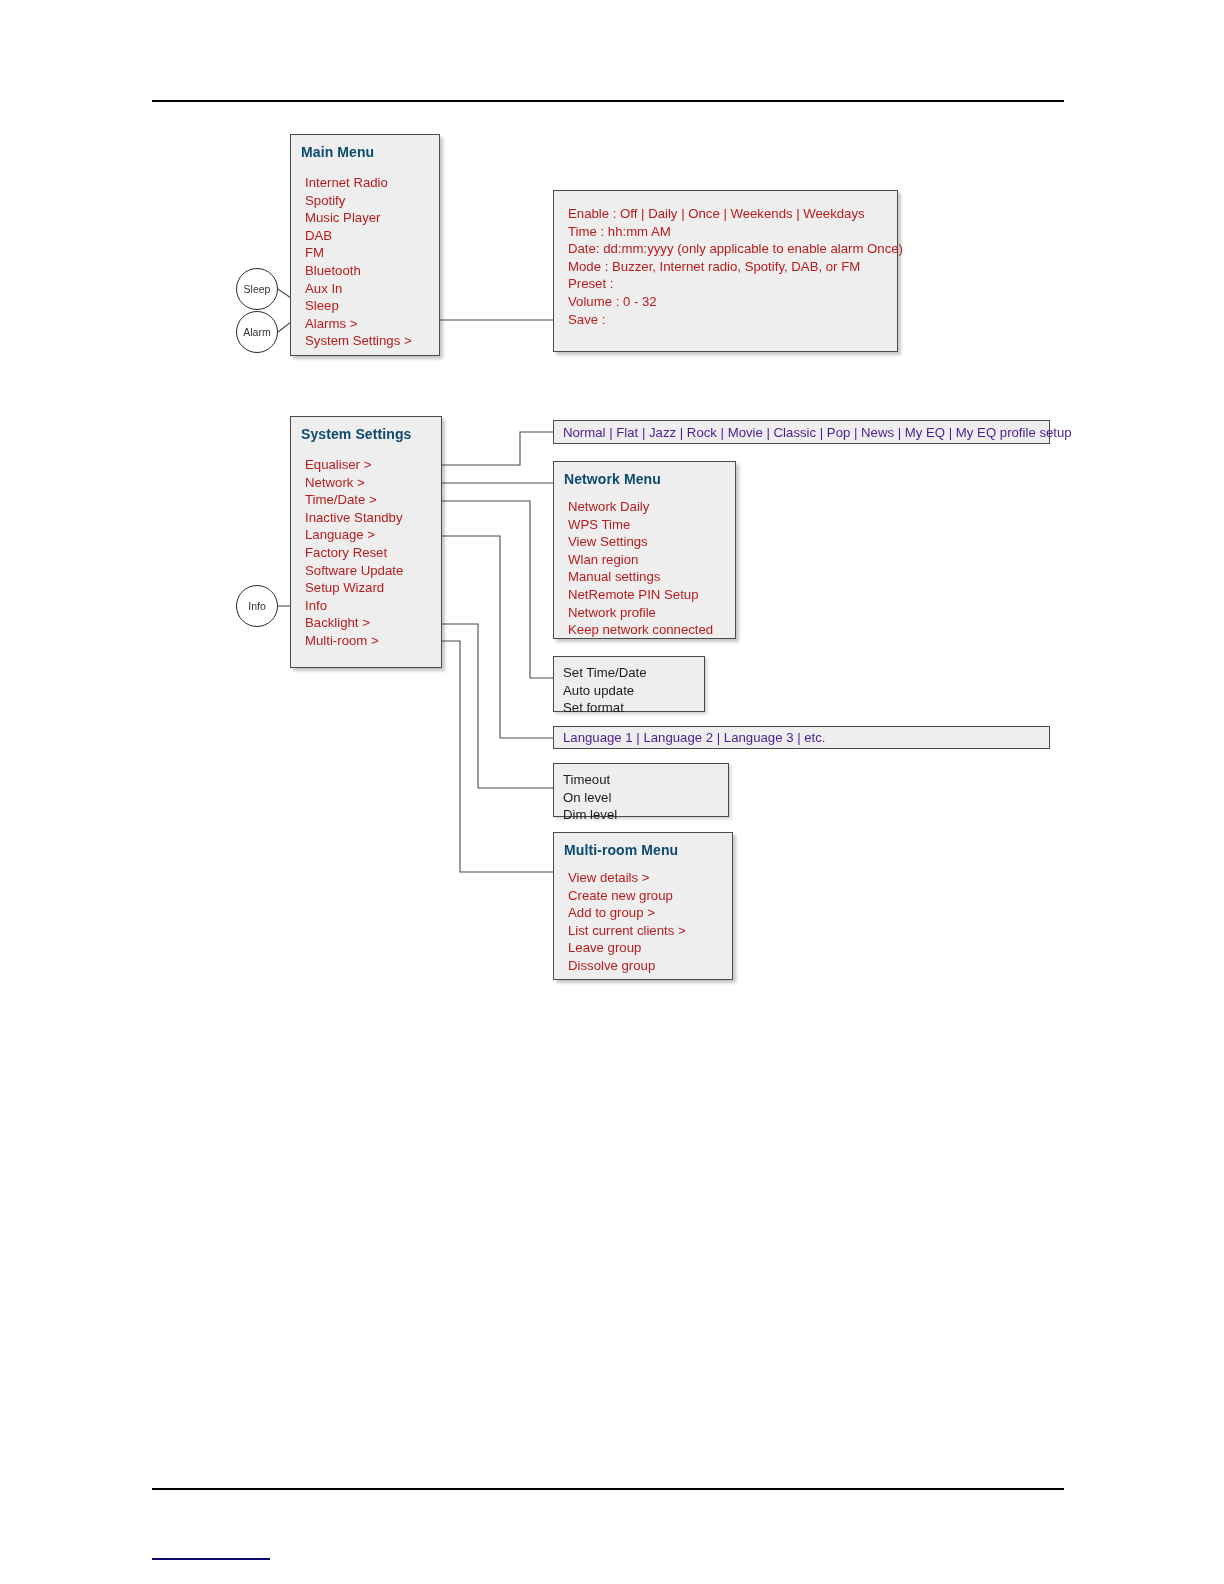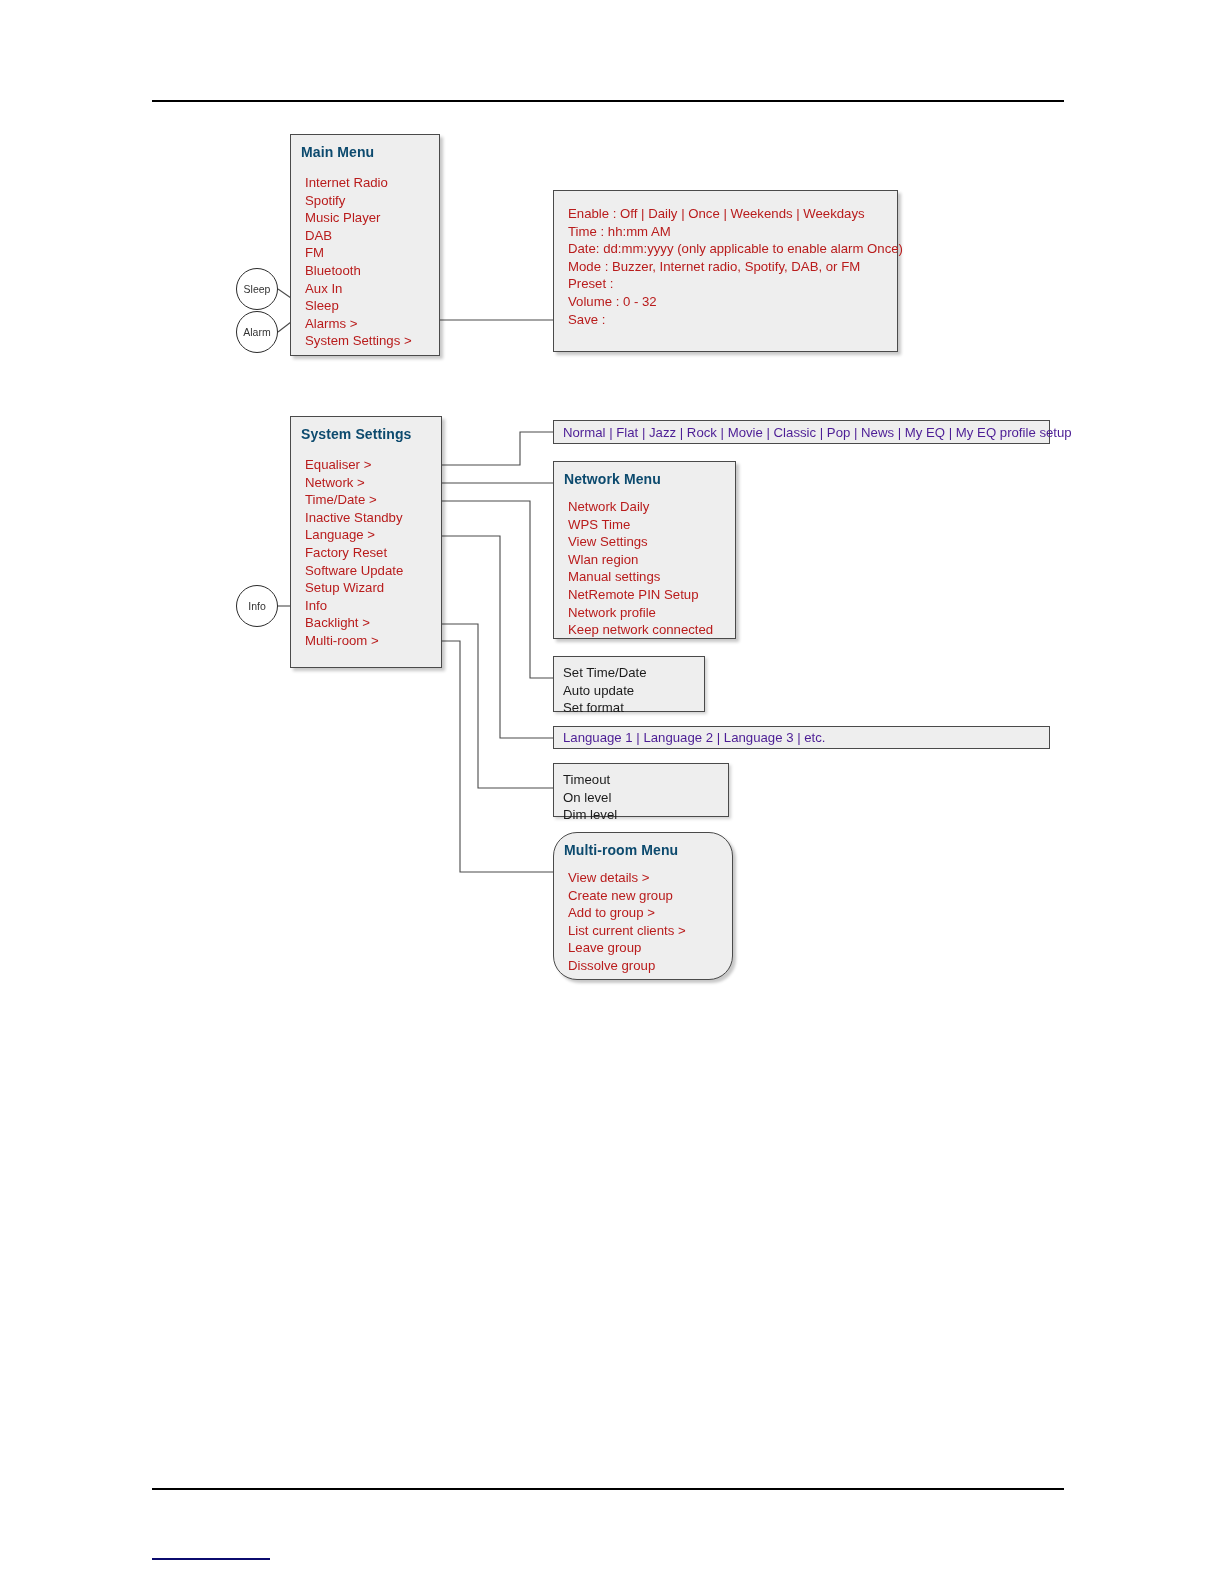--- a/index.html
+++ b/index.html
@@ -114,21 +114,21 @@
     font-size: 10.5px;
     color: #333333;
     box-sizing: border-box;
   }
 
   
   #box-main-menu       { left: 290px; top: 134px;  width: 150px; height: 222px; }
   #box-alarm-menu      { left: 553px; top: 190px;  width: 345px; height: 162px; }
   #box-system-settings { left: 290px; top: 416px;  width: 152px; height: 252px; }
   #box-network-menu    { left: 553px; top: 461px;  width: 183px; height: 178px; }
-  #box-multiroom-menu  { left: 553px; top: 832px;  width: 180px; height: 148px; border-radius: 24px; }
+  #box-multiroom-menu  { left: 553px; top: 832px;  width: 180px; height: 148px; }
 
   #strip-equaliser { left: 553px; top: 420px; width: 497px; height: 24px; }
   #strip-language  { left: 553px; top: 726px; width: 497px; height: 23px; }
 
   #plain-timedate  { left: 553px; top: 656px; width: 152px; height: 56px; }
   #plain-backlight { left: 553px; top: 763px; width: 176px; height: 54px; }
 
   #key-sleep { left: 236px; top: 268px; }
   #key-alarm { left: 236px; top: 311px; }
   #key-info  { left: 236px; top: 585px; }

